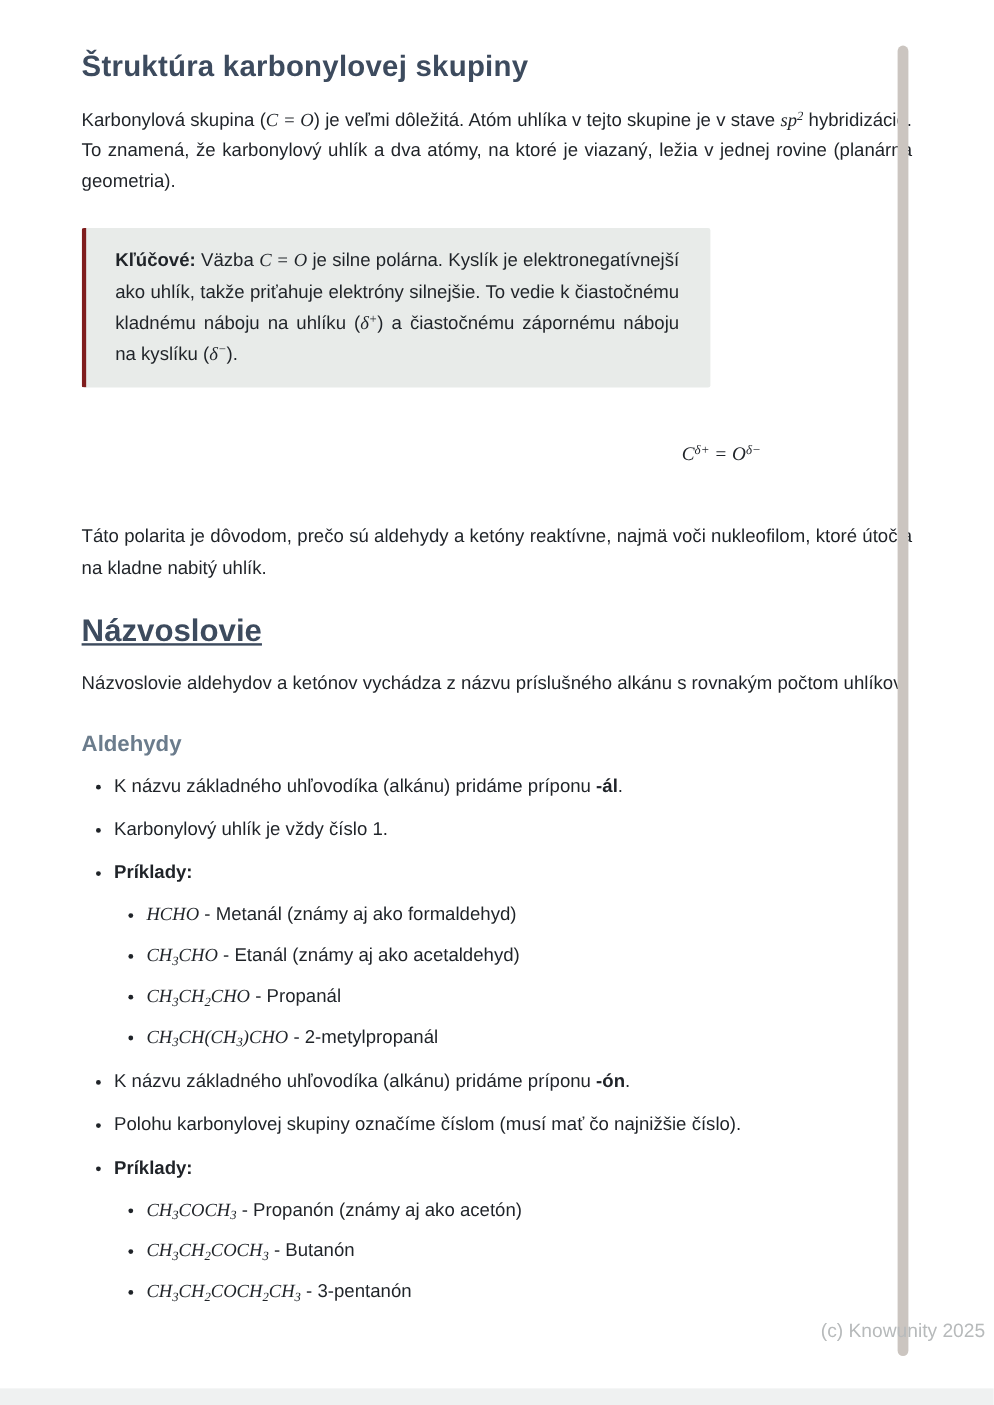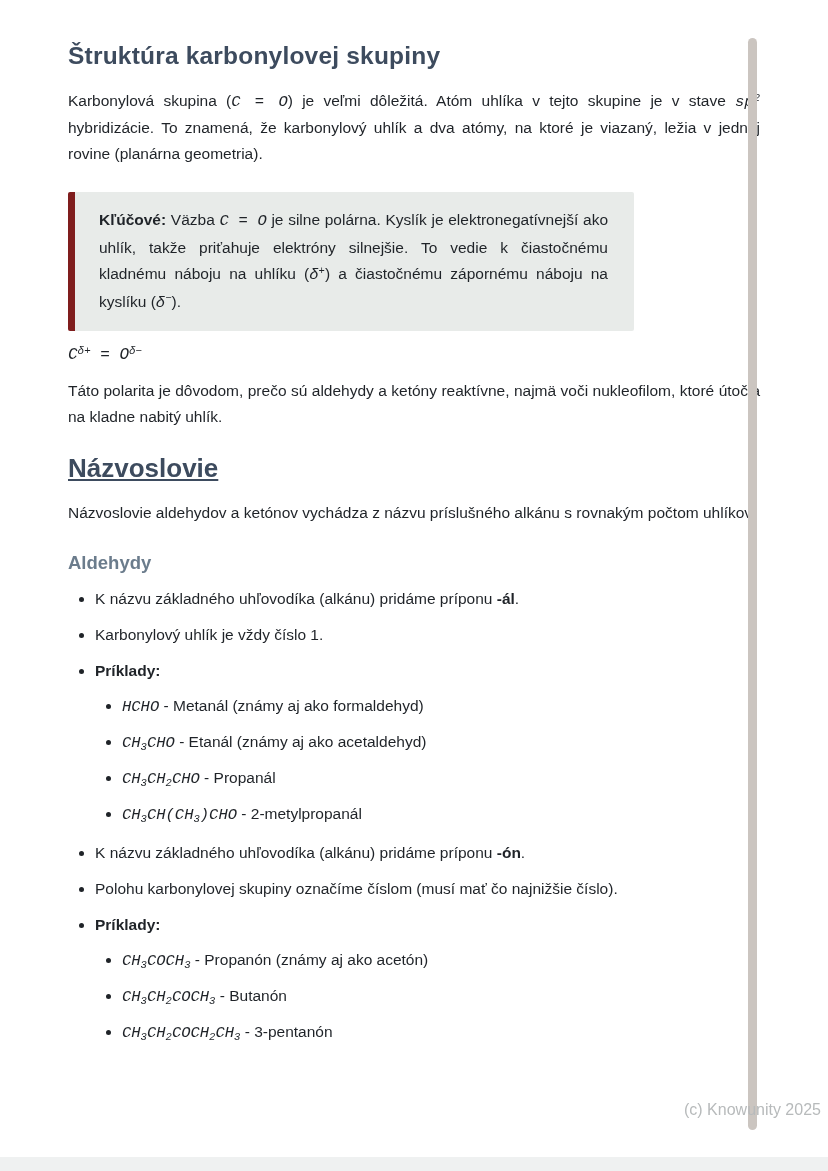--- a/index.html
+++ b/index.html
@@ -37,36 +37,36 @@
     margin: 26px 0 10px 0;
   }
   .para {
     font-size: 15.5px;
     line-height: 25.4px;
     text-align: justify;
     margin: 0;
   }
   .callout {
     background: #e8ebe9;
-    border-left: 7px solid #7f1d1d;
+    border-left: 4px solid #7f1d1d;
     border-radius: 2px;
-    width: 566px;
+    width: 524px;
     padding: 15px 26px 15px 24px;
     margin: 26px 0 0 0;
   }
   .callout .para { line-height: 25.8px; }
   .formula-wrap {
     width: 566px;
-    text-align: left;
-    margin: 12px 0;
+    text-align: right;
+    margin: 45px 0;
     font-size: 16px;
     line-height: 22px;
   }
   .math {
-    font-family: Liberation Mono, monospace;
+    font-family: Liberation Serif, serif;
     font-style: italic;
   }
   sup.math, sub.math { font-size: 0.68em; line-height: 0; }
   sup.math { vertical-align: baseline; position: relative; top: -0.5em; }
   sub.math { vertical-align: baseline; position: relative; top: 0.28em; }
   b { font-weight: 700; }
   ul.blist {
     list-style: disc;
     margin: 12px 0 0 0;
     padding: 0 0 0 27px;

